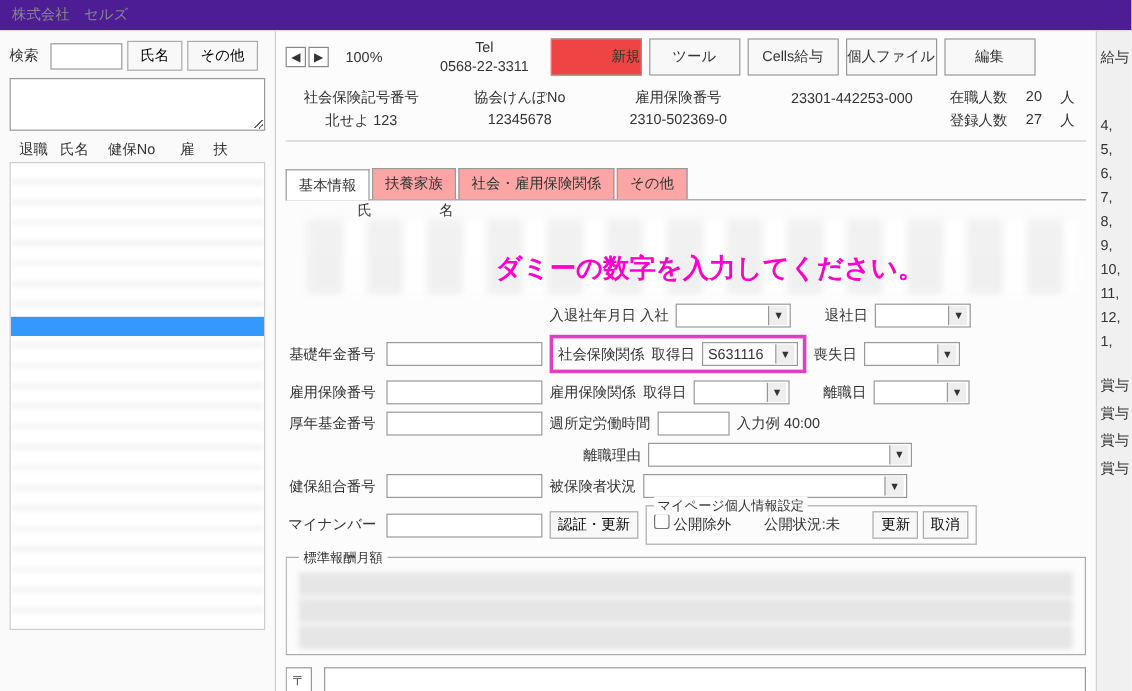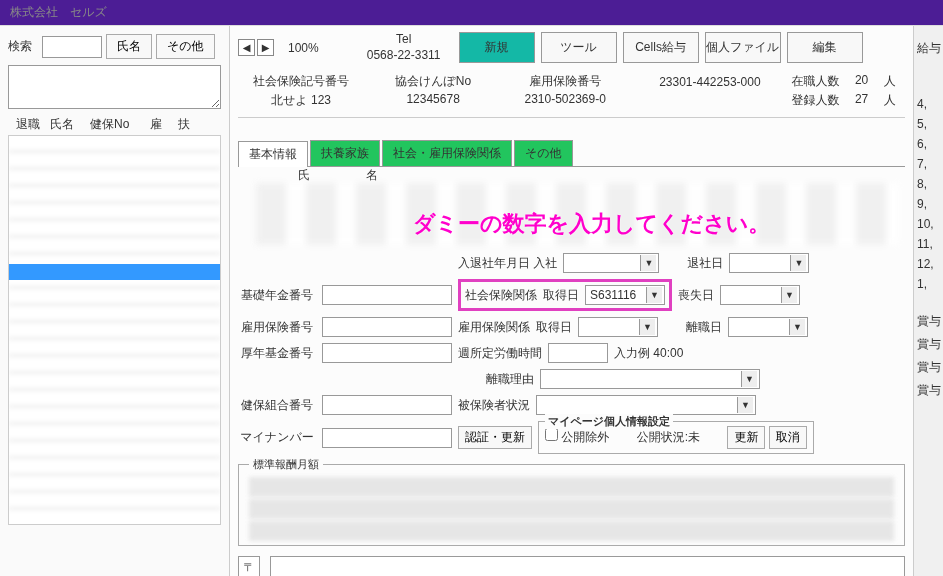--- a/index.html
+++ b/index.html
@@ -87,39 +87,39 @@
   font-size: 10px; display: flex; align-items: center; justify-content: center;
   cursor: pointer;
 }
 .zoom { margin-left: 6px; }
 .tel-block { text-align: center; line-height: 1.3; margin-left: 40px; }
 .top-btns { display: flex; gap: 6px; margin-left: 10px; }
 .top-btn {
   background: #f8f8f8; border: 1px solid #999; padding: 6px 0;
   width: 76px; text-align: center; cursor: pointer; font-size: 12px;
 }
-.top-btn.active { background: #14b8a6; }
+.top-btn.active { background: #ef4444; text-align: right; }
 .info-row {
   display: grid;
   grid-template-columns: 1fr 1fr 1fr 1.2fr 0.9fr;
   gap: 6px;
   text-align: center;
   padding: 6px 0 8px;
   border-bottom: 1px solid #ccc;
   font-size: 12px;
 }
 .info-cell .lbl { color: #333; }
 .info-cell .val { margin-top: 2px; }
 .counts { text-align: left; display: grid; grid-template-columns: auto auto auto; gap: 2px 6px; font-size: 12px;}
 .tabs {
   display: flex; margin-top: 22px; border-bottom: 1px solid #999;
 }
 .tab {
   padding: 4px 10px; border: 1px solid #999; border-bottom: none;
-  background: #22c55e; margin-right: 2px; cursor: pointer; font-size: 12px;
+  background: #fca5a5; margin-right: 2px; cursor: pointer; font-size: 12px;
 }
 .tab.active { background: #fff; position: relative; top: 1px; }
 .form-area {
   position: relative; padding: 6px 4px; height: 430px; overflow: hidden;
 }
 .name-header {
   position: absolute; top: 0; left: 60px; font-size: 12px; display: flex; gap: 56px;
 }
 .blur-band {
   position: absolute; left: 18px; top: 16px; right: 6px; height: 62px;
@@ -161,21 +161,21 @@
   font-weight: bold;
   z-index: 10;
   text-shadow: 0 0 2px #fff;
 }
 .mypage-box {
   border: 1px solid #aaa; padding: 4px 6px; display: inline-block;
   position: relative;
 }
 .mypage-box .legend {
   position: absolute; top: -8px; left: 6px; background: #fcfcfc;
-  font-size: 11px; padding: 0 3px; font-weight: bold;
+  font-size: 11px; padding: 0 3px;
 }
 .std-box {
   border: 1px solid #aaa; margin-top: 10px; padding: 10px;
   height: 82px; position: relative;
 }
 .std-box .legend {
   position: absolute; top: -8px; left: 10px; background: #fcfcfc;
   font-size: 11px; padding: 0 4px;
 }
 .addr-row { display: flex; gap: 10px; margin-top: 10px; align-items: center; }

